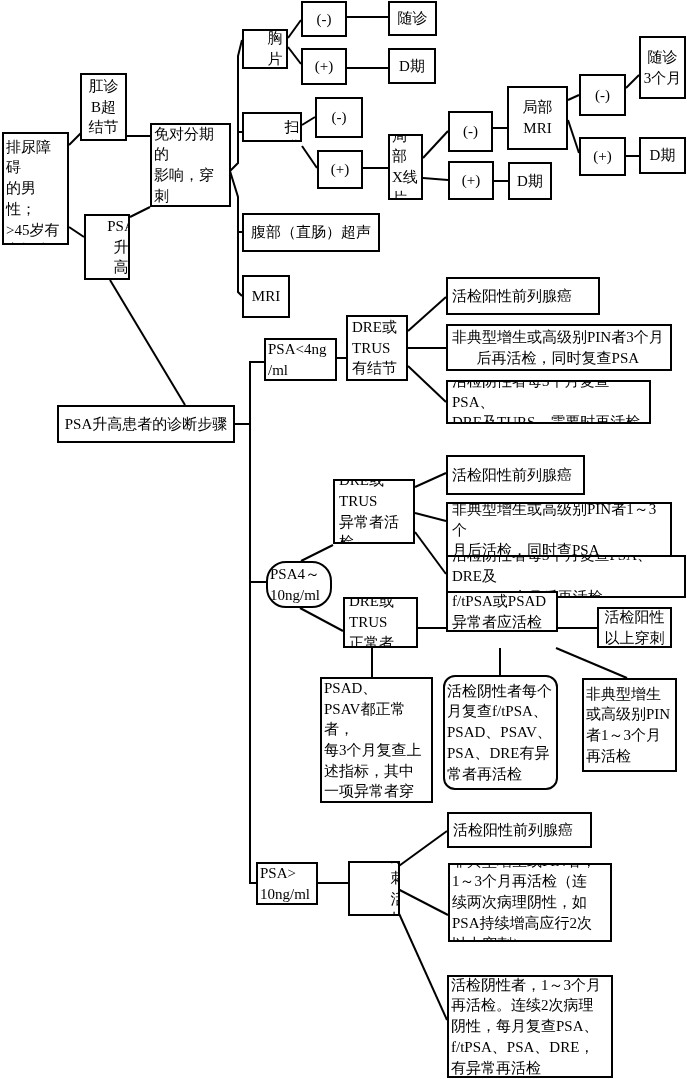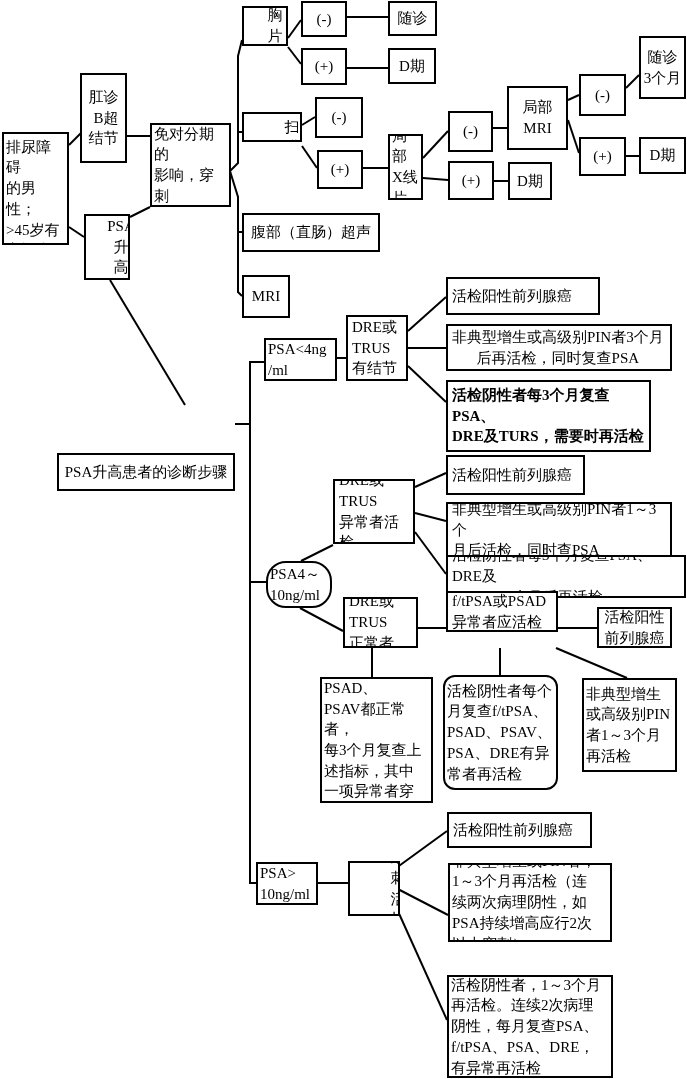--- a/index.html
+++ b/index.html
@@ -90,31 +90,31 @@
     <line x1="392" y1="871" x2="447" y2="831"></line>
     <line x1="392" y1="886" x2="448" y2="915"></line>
     <line x1="392" y1="898" x2="447" y2="1020"></line>
   </svg>
 
   <div class="node vc tight" style="left:2px;top:132px;width:67px;height:113px;">&gt;50岁有
 排尿障碍
 的男性；
 &gt;45岁有
 家族史</div>
-  <div class="node c" style="left:80px;top:73px;width:47px;height:90px;text-align:right;">肛诊
+  <div class="node c" style="left:80px;top:73px;width:47px;height:68px;">肛诊
 B超
 结节</div>
   <div class="node c" style="left:84px;top:214px;width:46px;height:66px;padding-left:28px;">PSA
 升高</div>
   <div class="node vc tight" style="left:150px;top:123px;width:81px;height:84px;">穿刺（为避
 免对分期的
 影响，穿刺
 前行MRI）</div>
 
-  <div class="node c" style="left:242px;top:6px;width:46px;height:40px;padding-left:20px;">胸片</div>
+  <div class="node c" style="left:242px;top:29px;width:46px;height:40px;padding-left:20px;">胸片</div>
   <div class="node c" style="left:301px;top:1px;width:46px;height:36px;">(-)</div>
   <div class="node c" style="left:388px;top:1px;width:49px;height:35px;">随诊</div>
   <div class="node c" style="left:301px;top:48px;width:46px;height:37px;">(+)</div>
   <div class="node c" style="left:388px;top:48px;width:48px;height:36px;">D期</div>
 
   <div class="node c" style="left:242px;top:112px;width:60px;height:30px;padding-left:40px;">骨扫描</div>
   <div class="node c" style="left:315px;top:97px;width:48px;height:41px;">(-)</div>
   <div class="node c" style="left:317px;top:150px;width:46px;height:39px;">(+)</div>
   <div class="node vc tight" style="left:388px;top:134px;width:35px;height:66px;">局部
 X线
@@ -126,48 +126,48 @@
   <div class="node c" style="left:508px;top:162px;width:44px;height:38px;">D期</div>
   <div class="node c" style="left:579px;top:74px;width:47px;height:42px;">(-)</div>
   <div class="node c" style="left:639px;top:36px;width:47px;height:63px;">随诊
 3个月</div>
   <div class="node c" style="left:579px;top:137px;width:47px;height:39px;">(+)</div>
   <div class="node c" style="left:639px;top:137px;width:47px;height:37px;">D期</div>
 
   <div class="node c" style="left:242px;top:213px;width:138px;height:39px;">腹部（直肠）超声</div>
   <div class="node c" style="left:242px;top:275px;width:48px;height:43px;">MRI</div>
 
-  <div class="node c" style="left:57px;top:405px;width:178px;height:38px;margin-top:48px;">PSA升高患者的诊断步骤</div>
+  <div class="node c" style="left:57px;top:405px;width:178px;height:38px;">PSA升高患者的诊断步骤</div>
 
   <div class="node vc tight" style="left:264px;top:338px;width:73px;height:43px;">PSA&lt;4ng
 /ml</div>
   <div class="node vc" style="left:346px;top:315px;width:62px;height:66px;">DRE或
 TRUS
 有结节</div>
   <div class="node vc" style="left:446px;top:277px;width:154px;height:38px;">活检阳性前列腺癌</div>
   <div class="node vc" style="left:446px;top:324px;width:226px;height:47px;text-align:center;">非典型增生或高级别PIN者3个月
 后再活检，同时复查PSA</div>
-  <div class="node vc" style="left:446px;top:380px;width:205px;height:72px;font-weight:bold;">活检阴性者每3个月复查PSA、
+  <div class="node vc" style="left:446px;top:380px;width:205px;height:44px;">活检阴性者每3个月复查PSA、
 DRE及TURS，需要时再活检</div>
 
   <div class="node vc tight" style="left:266px;top:561px;width:66px;height:47px;border-radius:20px;">PSA4～
 10ng/ml</div>
   <div class="node vc" style="left:333px;top:479px;width:82px;height:65px;">DRE或TRUS
 异常者活检</div>
   <div class="node vc" style="left:446px;top:455px;width:139px;height:40px;">活检阳性前列腺癌</div>
   <div class="node vc" style="left:446px;top:502px;width:226px;height:56px;">非典型增生或高级别PIN者1～3个
 月后活检，同时查PSA</div>
   <div class="node vc" style="left:446px;top:555px;width:240px;height:43px;">活检阴性者每3个月复查PSA、DRE及
 TURS，3个月后再活检</div>
   <div class="node vc" style="left:343px;top:597px;width:75px;height:51px;">DRE或TRUS
 正常者</div>
   <div class="node vc" style="left:446px;top:585px;width:112px;height:41px;margin-top:6px;">f/tPSA或PSAD
 异常者应活检</div>
   <div class="node c" style="left:597px;top:607px;width:75px;height:41px;">活检阳性
-前列腺癌</div>
+以上穿刺</div>
   <div class="node vc tight" style="left:320px;top:677px;width:113px;height:126px;">f/tPSA、PSAD、
 PSAV都正常者，
 每3个月复查上
 述指标，其中
 一项异常者穿
 刺活检</div>
   <div class="node vc tight" style="left:443px;top:675px;width:115px;height:115px;border-radius:12px;">活检阴性者每个
 月复查f/tPSA、
 PSAD、PSAV、
 PSA、DRE有异

